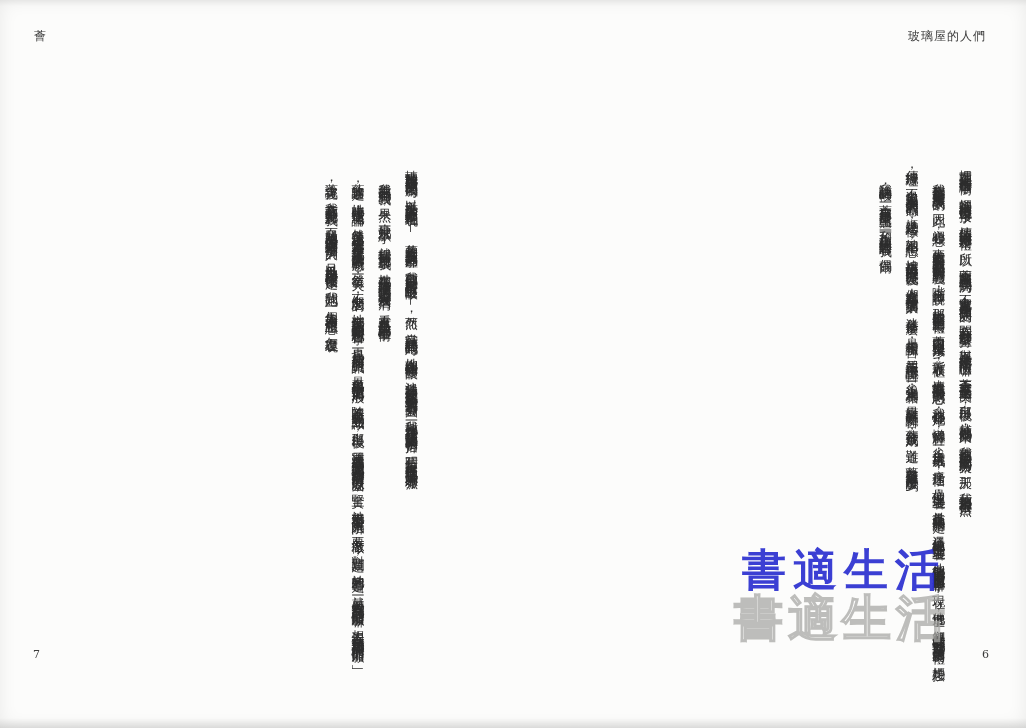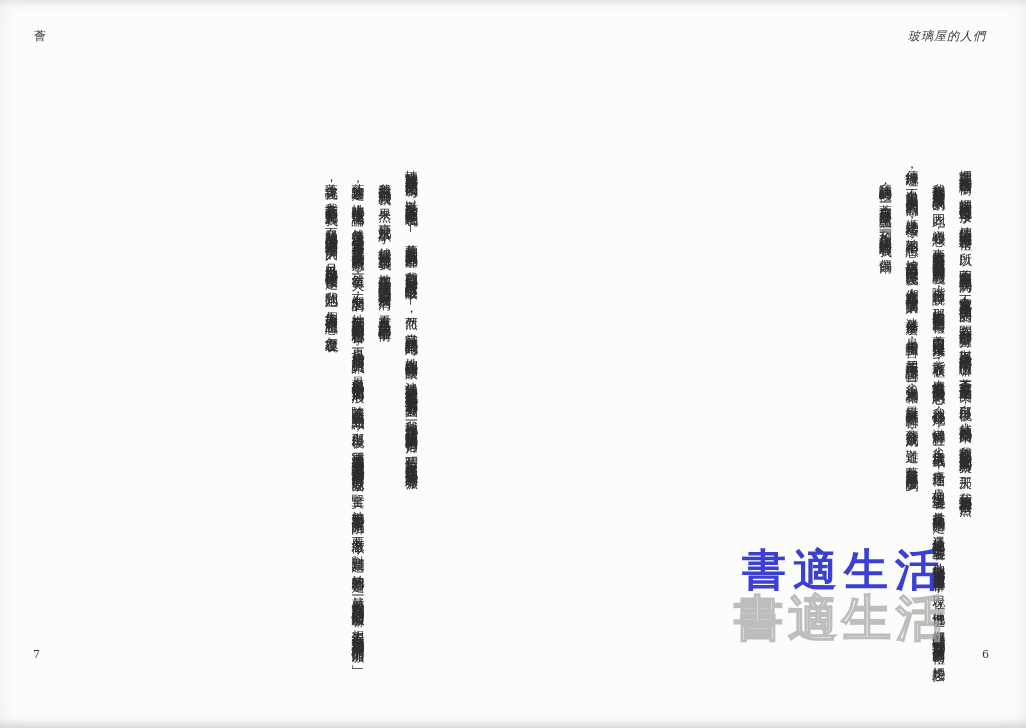--- a/index.html
+++ b/index.html
@@ -14,21 +14,21 @@
     box-shadow:inset 0 0 18px rgba(0,0,0,0.08);
   }
   
   .edge-bottom { position:absolute; left:0; right:0; bottom:0; height:10px;
     background:linear-gradient(to bottom, rgba(0,0,0,0), rgba(0,0,0,0.10)); }
   .edge-top { position:absolute; left:0; right:0; top:0; height:6px;
     background:linear-gradient(to top, rgba(0,0,0,0), rgba(0,0,0,0.05)); }
 
   .running-head { position:absolute; top:28px; font-size:12px; letter-spacing:1px; color:#3a3a3a; }
   .running-head.left  { left:34px; }
-  .running-head.right { right:40px;font-style:italic; }
+  .running-head.right { right:40px; }
 
   .folio { position:absolute; top:648px; font-size:11px; color:#3a3a3a; }
   .folio.left  { left:33px; }
   .folio.right { right:37px; }
 
   .page-text {
     position:absolute;
     top:160px;
     height:500px;
     writing-mode:vertical-rl;

